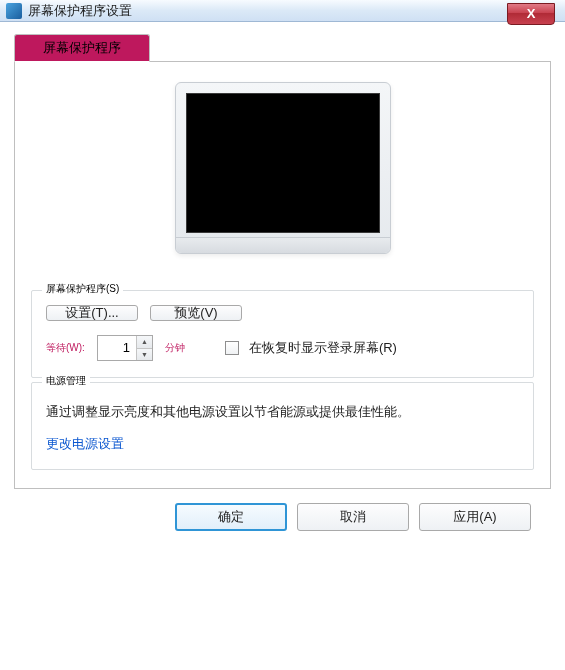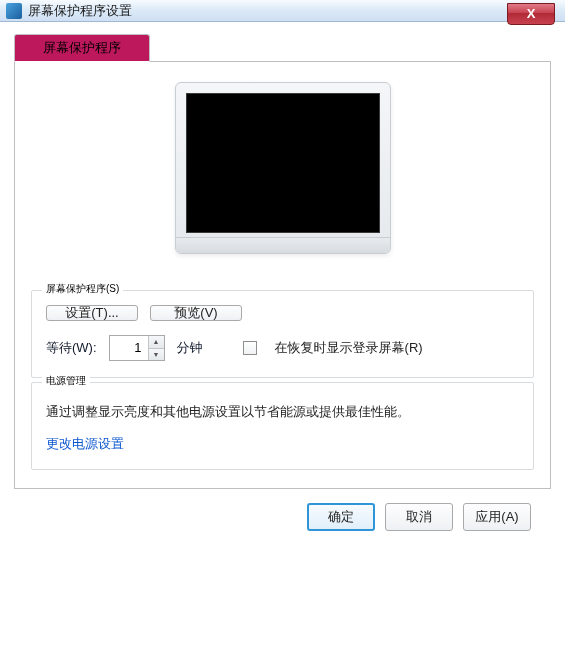--- a/index.html
+++ b/index.html
@@ -176,39 +176,39 @@
     border-left: 1px solid #c4c4c4;
   }
   .spin .spinbtns > div {
     flex: 1;
     background: linear-gradient(to bottom,#f5f7f9,#e6e9ec);
     display: flex; align-items: center; justify-content: center;
     font-size: 7px; color: #555;
   }
   .spin .spinbtns > div:first-child { border-bottom: 1px solid #c4c4c4; }
   .chk {
-    display: inline-flex; align-items: center; gap: 18px;
+    display: inline-flex; align-items: center; gap: 10px;
     font-size: 13px; color: #222;
   }
   .chk .box {
     width: 14px; height: 14px;
     border: 1px solid #8e8e8e;
     background: linear-gradient(to bottom,#fff,#f0f2f4);
   }
-  .label { font-size: 13px; color: #0f172a; }
+  .label { font-size: 10px; color: #be185d; }
   .desc { font-size: 13px; color: #222; margin: 6px 0 14px; }
   .link { color: #0b57d0; font-size: 13px; cursor: pointer; }
   
   .footer {
     display: flex;
     justify-content: flex-end;
     gap: 10px;
     padding: 14px 20px 10px;
   }
-  .footer .btn { width: 68px; height: 28px; }
+  .footer .btn { width: 112px; height: 28px; }
   .footer .btn.primary {
     border: 2px solid #2f95d6;
     background: linear-gradient(to bottom,#f6fbff,#e2effa);
   }
 </style>
 </head>
 <body>
 
 <div class="titlebar">
   <div class="icon"></div>

